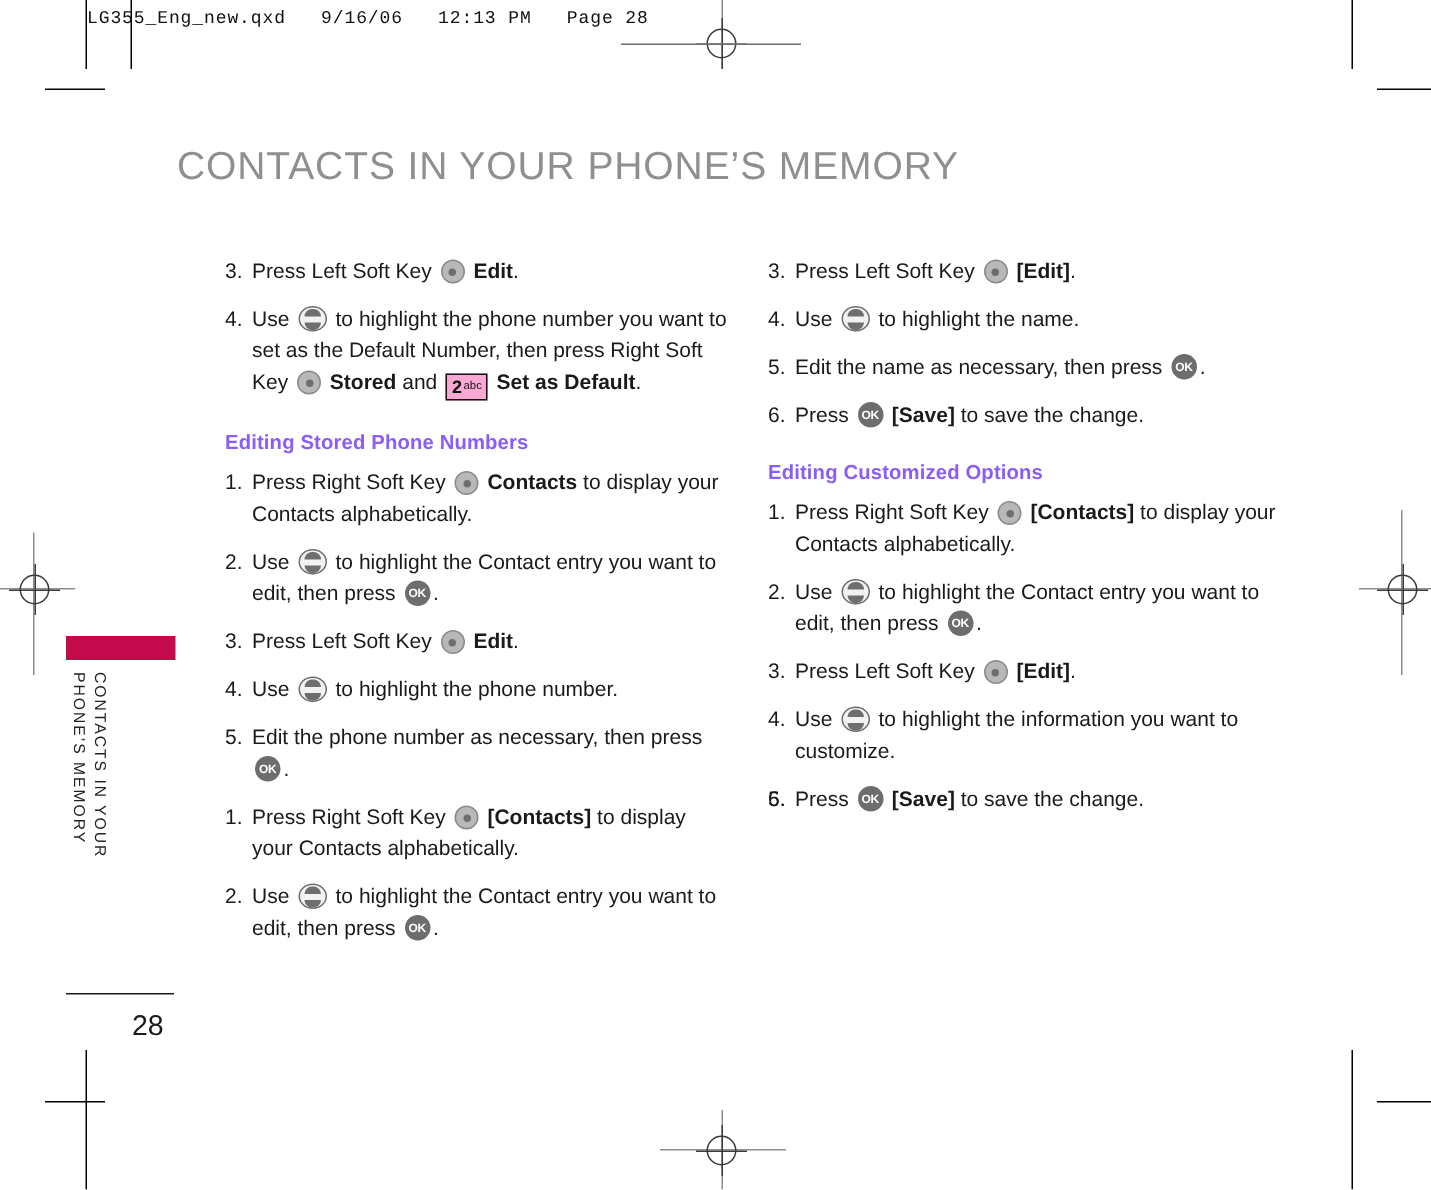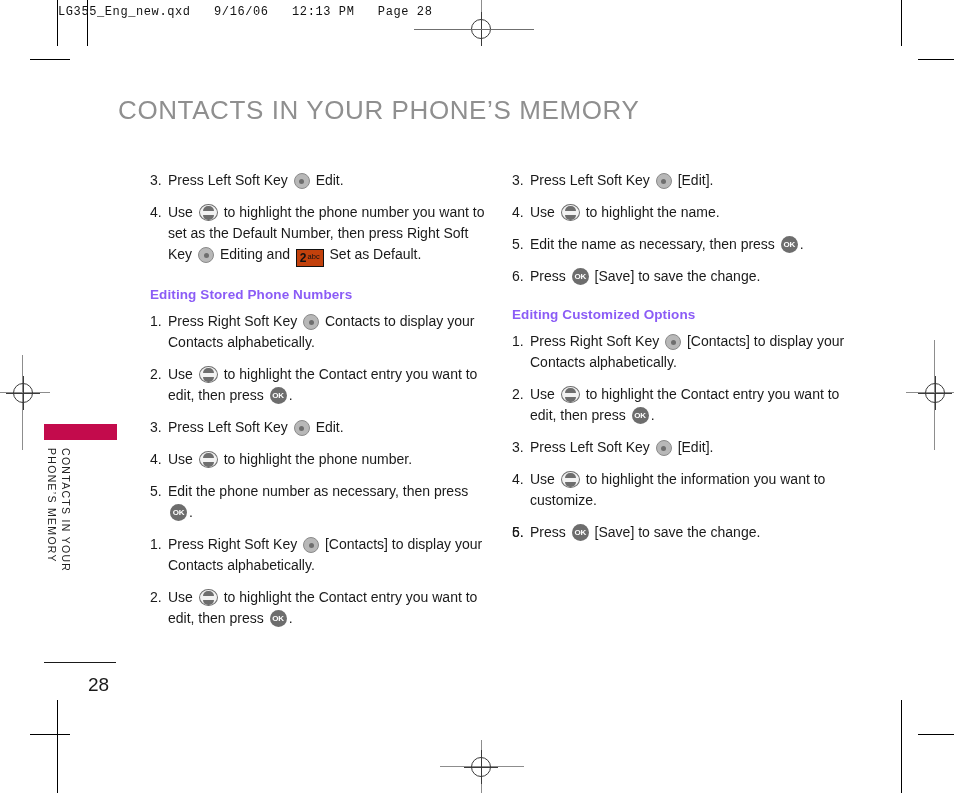--- a/index.html
+++ b/index.html
@@ -139,21 +139,21 @@
     line-height: 21px;
     color: #1a1a1a;
     padding-left: 18px;
     margin: 0 0 11px 0;
   }
   .step .num {
     position: absolute;
     left: 0; top: 0;
     width: 16px;
   }
-  .step b, .para b { font-weight: normal; }
+  .step b, .para b { font-weight: bold; }
 
   
   .key {
     display: inline-block;
     vertical-align: -4px;
     margin: 0 2px;
   }
 
   
   .key-soft {
@@ -218,21 +218,21 @@
     font-size: 8px;
     font-weight: bold;
     color: #ffffff;
     letter-spacing: -0.2px;
     line-height: 1;
   }
 
   
   .key-num {
     border: 1.4px solid #111;
-    background: #c2410c;
+    background: #f9a8d4;
     padding: 0px 3px 1px 3px;
     line-height: 13px;
     vertical-align: -3px;
     white-space: nowrap;
   }
   .key-num .digit {
     font-size: 12px;
     font-weight: bold;
     color: #111;
   }
@@ -301,21 +301,21 @@
 <div class="folio-rule"></div>
 <div class="folio-number">28</div>
 
 <div class="column col-left">
 
   <div class="step">
     <span class="num">3.</span><span>Press Left Soft Key </span><span class="key key-soft"></span><span> </span><b>Edit</b><span>.</span>
   </div>
 
   <div class="step">
-    <span class="num">4.</span><span>Use </span><span class="key key-nav"></span><span> to highlight the phone number you want to set as the Default Number, then press  Right Soft Key </span><span class="key key-soft"></span> <b>Editing</b><span> and </span><span class="key key-num"><span class="digit">2</span><span class="letters">abc</span></span> <b>Set as Default</b><span>.</span>
+    <span class="num">4.</span><span>Use </span><span class="key key-nav"></span><span> to highlight the phone number you want to set as the Default Number, then press  Right Soft Key </span><span class="key key-soft"></span> <b>Stored</b><span> and </span><span class="key key-num"><span class="digit">2</span><span class="letters">abc</span></span> <b>Set as Default</b><span>.</span>
   </div>
 
   <div class="sec-heading">Editing Stored Phone Numbers</div>
 
   <div class="step">
     <span class="num">1.</span><span>Press Right Soft Key </span><span class="key key-soft"></span> <b>Contacts</b><span> to display your Contacts alphabetically.</span>
   </div>
 
   <div class="step">
     <span class="num">2.</span><span>Use </span><span class="key key-nav"></span><span> to highlight the Contact entry you want to edit, then press </span><span class="key key-ok"><span>OK</span></span><span>.</span>

